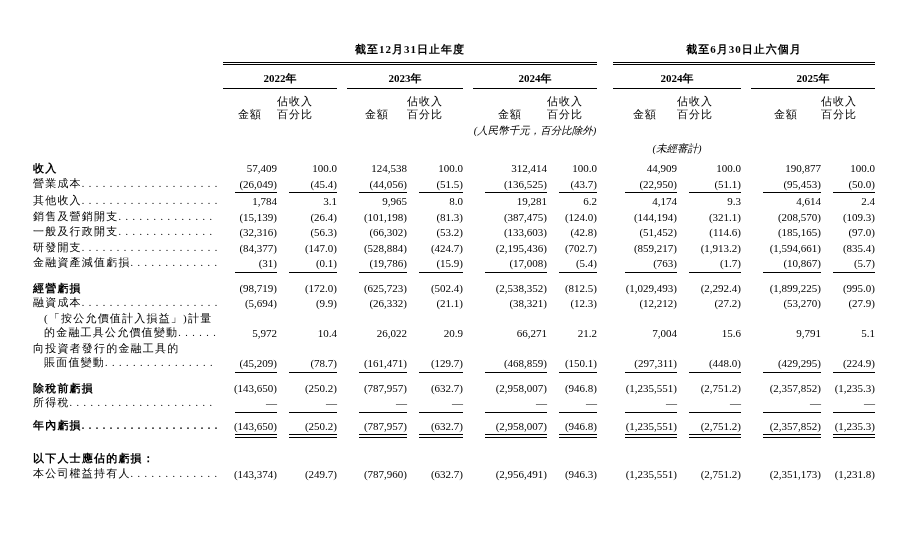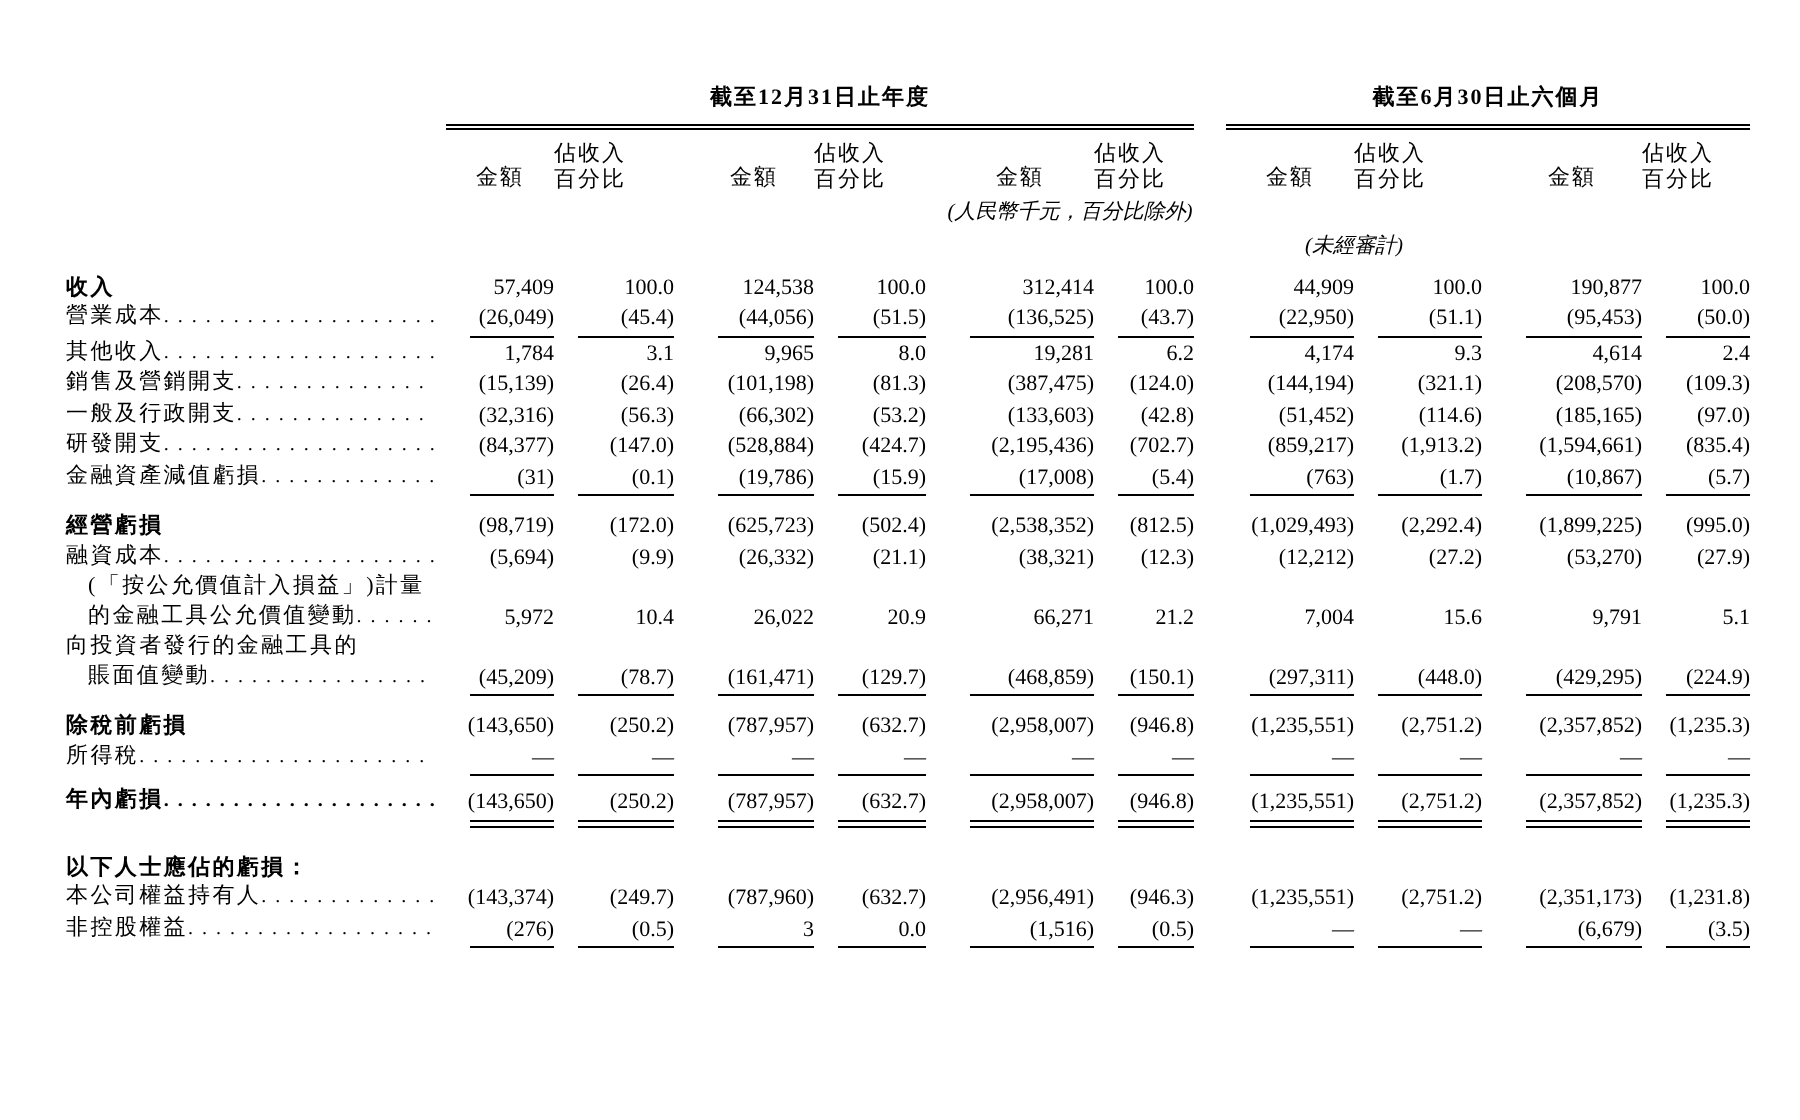--- a/index.html
+++ b/index.html
@@ -61,20 +61,32 @@
       </colgroup>
     <thead>
         <tr>
           <td></td>
           <th class="grp" colspan="8">截至12月31日止年度</th>
           <td></td>
           <th class="grp" colspan="5">截至6月30日止六個月</th>
         </tr>
         <tr>
           <td></td>
+          <th class="yr" colspan="2">2022年</th>
+          <td></td>
+          <th class="yr" colspan="2">2023年</th>
+          <td></td>
+          <th class="yr" colspan="2">2024年</th>
+          <td></td>
+          <th class="yr" colspan="2">2024年</th>
+          <td></td>
+          <th class="yr" colspan="2">2025年</th>
+        </tr>
+        <tr>
+          <td></td>
           <th class="amt">金額</th>
           <th class="pct">
             <div>佔收入</div>
             <div>百分比</div>
           </th>
           <td></td>
           <th class="amt">金額</th>
           <th class="pct">
             <div>佔收入</div>
             <div>百分比</div>
@@ -451,37 +463,15 @@
           <td></td>
           <td class="num">(2,956,491)</td>
           <td class="num">(946.3)</td>
           <td></td>
           <td class="num">(1,235,551)</td>
           <td class="num">(2,751.2)</td>
           <td></td>
           <td class="num">(2,351,173)</td>
           <td class="num">(1,231.8)</td>
         </tr>
-        <tr class="pb2">
-          <td class="lblcell">
-            <div class="lbl-in">
-              <span class="t">非控股權益</span>
-              <span class="d"></span>
-            </div>
-          </td>
-          <td class="num rl">(276)</td>
-          <td class="num rl">(0.5)</td>
-          <td></td>
-          <td class="num rl">3</td>
-          <td class="num rl">0.0</td>
-          <td></td>
-          <td class="num rl">(1,516)</td>
-          <td class="num rl">(0.5)</td>
-          <td></td>
-          <td class="num rl">—</td>
-          <td class="num rl">—</td>
-          <td></td>
-          <td class="num rl">(6,679)</td>
-          <td class="num rl">(3.5)</td>
-        </tr>
       </tbody>
   </table>
 </div>
 
 </body></html>

